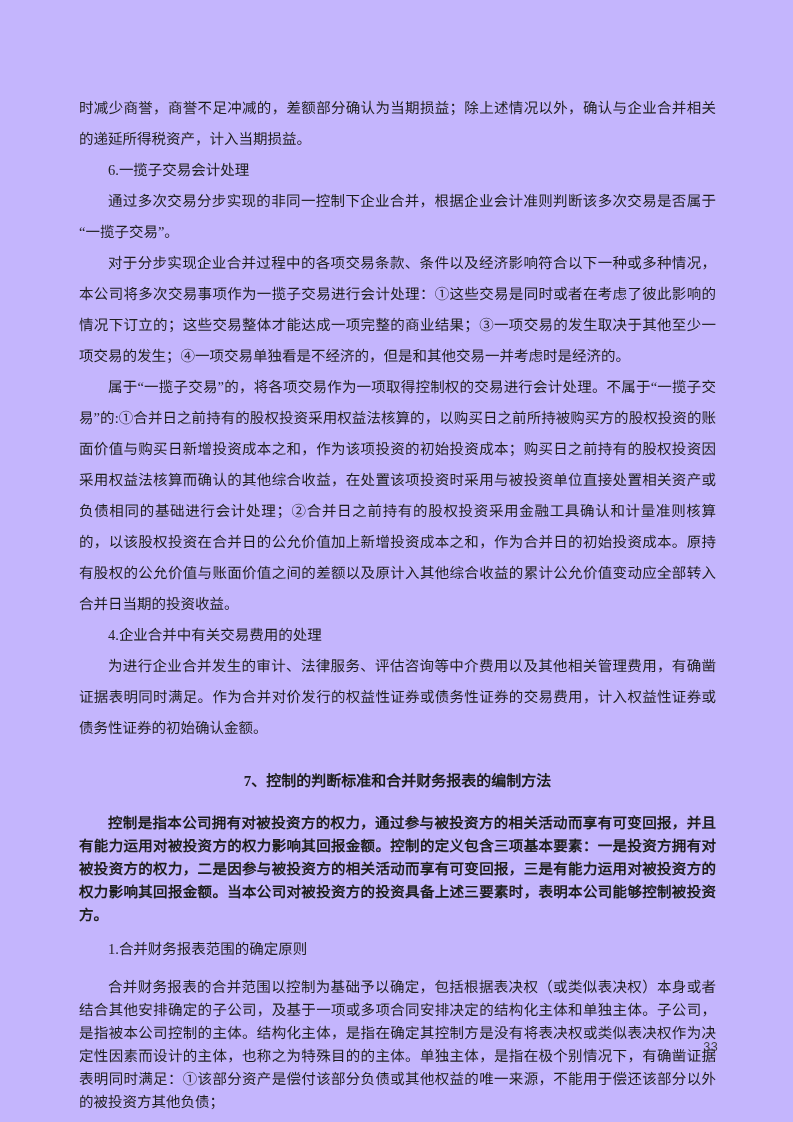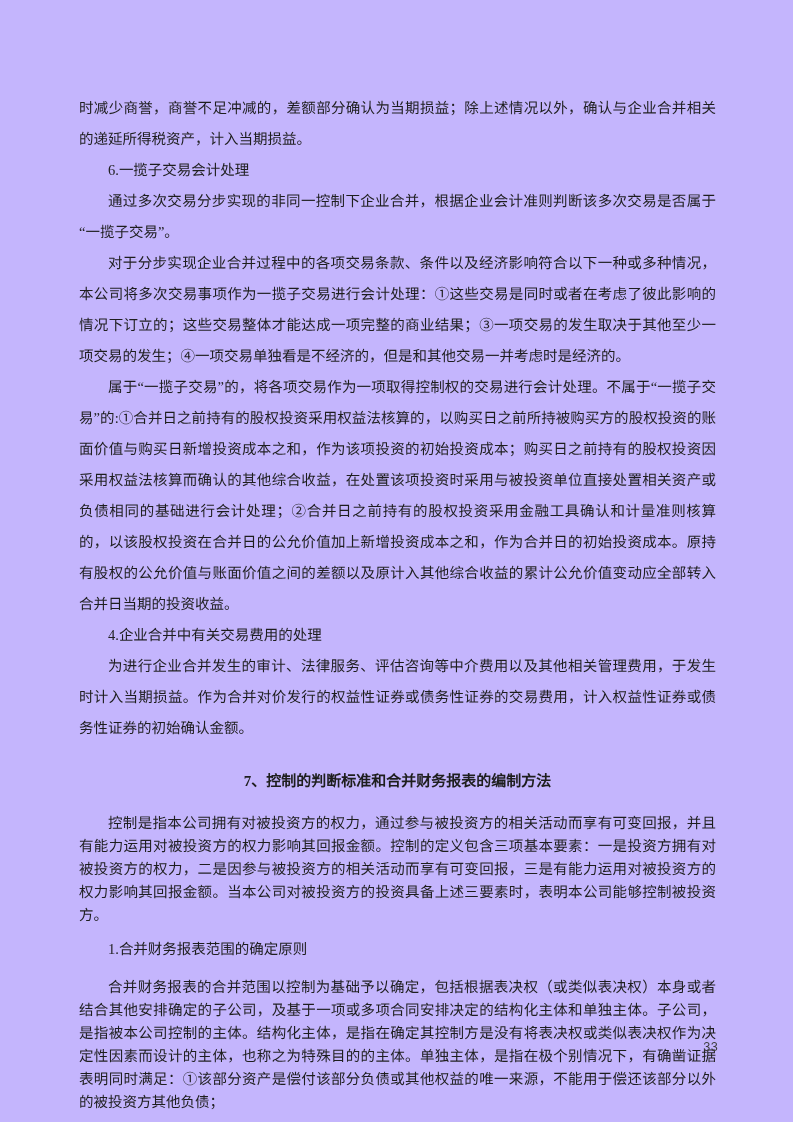--- a/index.html
+++ b/index.html
@@ -34,21 +34,21 @@
   .section-b p { line-height: 23px; }
   .indent { text-indent: 2em; }
   .no-indent { text-indent: 0; }
   .section-heading {
     margin: 26px 0 0 0;
     font-size: 15px;
     font-weight: bold;
     line-height: 22px;
     text-align: center;
   }
-  .p-control { margin-top: 20px !important; }
+  .p-control { margin-top: 20px !important; font-weight: bold; }
   .sub-heading {
     margin-top: 11px !important;
   }
   .p-scope { margin-top: 15px !important; }
   .page-number {
     position: absolute;
     top: 1040px;
     right: 75px;
     font-size: 12.5px;
     line-height: 16px;
@@ -62,21 +62,21 @@
 <div class="page">
   <div class="content">
 
     <div class="section-a">
       <p class="no-indent">时减少商誉，商誉不足冲减的，差额部分确认为当期损益；除上述情况以外，确认与企业合并相关的递延所得税资产，计入当期损益。</p>
       <p class="indent">6.一揽子交易会计处理</p>
       <p class="indent">通过多次交易分步实现的非同一控制下企业合并，根据企业会计准则判断该多次交易是否属于“一揽子交易”。</p>
       <p class="indent">对于分步实现企业合并过程中的各项交易条款、条件以及经济影响符合以下一种或多种情况，本公司将多次交易事项作为一揽子交易进行会计处理：①这些交易是同时或者在考虑了彼此影响的情况下订立的；这些交易整体才能达成一项完整的商业结果；③一项交易的发生取决于其他至少一项交易的发生；④一项交易单独看是不经济的，但是和其他交易一并考虑时是经济的。</p>
       <p class="indent">属于“一揽子交易”的，将各项交易作为一项取得控制权的交易进行会计处理。不属于“一揽子交易”的:①合并日之前持有的股权投资采用权益法核算的，以购买日之前所持被购买方的股权投资的账面价值与购买日新增投资成本之和，作为该项投资的初始投资成本；购买日之前持有的股权投资因采用权益法核算而确认的其他综合收益，在处置该项投资时采用与被投资单位直接处置相关资产或负债相同的基础进行会计处理；②合并日之前持有的股权投资采用金融工具确认和计量准则核算的，以该股权投资在合并日的公允价值加上新增投资成本之和，作为合并日的初始投资成本。原持有股权的公允价值与账面价值之间的差额以及原计入其他综合收益的累计公允价值变动应全部转入合并日当期的投资收益。</p>
       <p class="indent">4.企业合并中有关交易费用的处理</p>
-      <p class="indent">为进行企业合并发生的审计、法律服务、评估咨询等中介费用以及其他相关管理费用，于发生时计入当期损益。作为合并对价发行的权益性证券或债务性证券的交易费用，计入权益性证券或债务性证券的初始确认金额。</p>
+      <p class="indent">为进行企业合并发生的审计、法律服务、评估咨询等中介费用以及其他相关管理费用，有确凿证据表明同时满足。作为合并对价发行的权益性证券或债务性证券的交易费用，计入权益性证券或债务性证券的初始确认金额。</p>
     </div>
 
     <h2 class="section-heading">7、控制的判断标准和合并财务报表的编制方法</h2>
 
     <div class="section-b">
       <p class="indent p-control">控制是指本公司拥有对被投资方的权力，通过参与被投资方的相关活动而享有可变回报，并且有能力运用对被投资方的权力影响其回报金额。控制的定义包含三项基本要素：一是投资方拥有对被投资方的权力，二是因参与被投资方的相关活动而享有可变回报，三是有能力运用对被投资方的权力影响其回报金额。当本公司对被投资方的投资具备上述三要素时，表明本公司能够控制被投资方。</p>
       <p class="indent sub-heading">1.合并财务报表范围的确定原则</p>
       <p class="indent p-scope">合并财务报表的合并范围以控制为基础予以确定，包括根据表决权（或类似表决权）本身或者结合其他安排确定的子公司，及基于一项或多项合同安排决定的结构化主体和单独主体。子公司，是指被本公司控制的主体。结构化主体，是指在确定其控制方是没有将表决权或类似表决权作为决定性因素而设计的主体，也称之为特殊目的的主体。单独主体，是指在极个别情况下，有确凿证据表明同时满足：①该部分资产是偿付该部分负债或其他权益的唯一来源，不能用于偿还该部分以外的被投资方其他负债；</p>
     </div>
 

